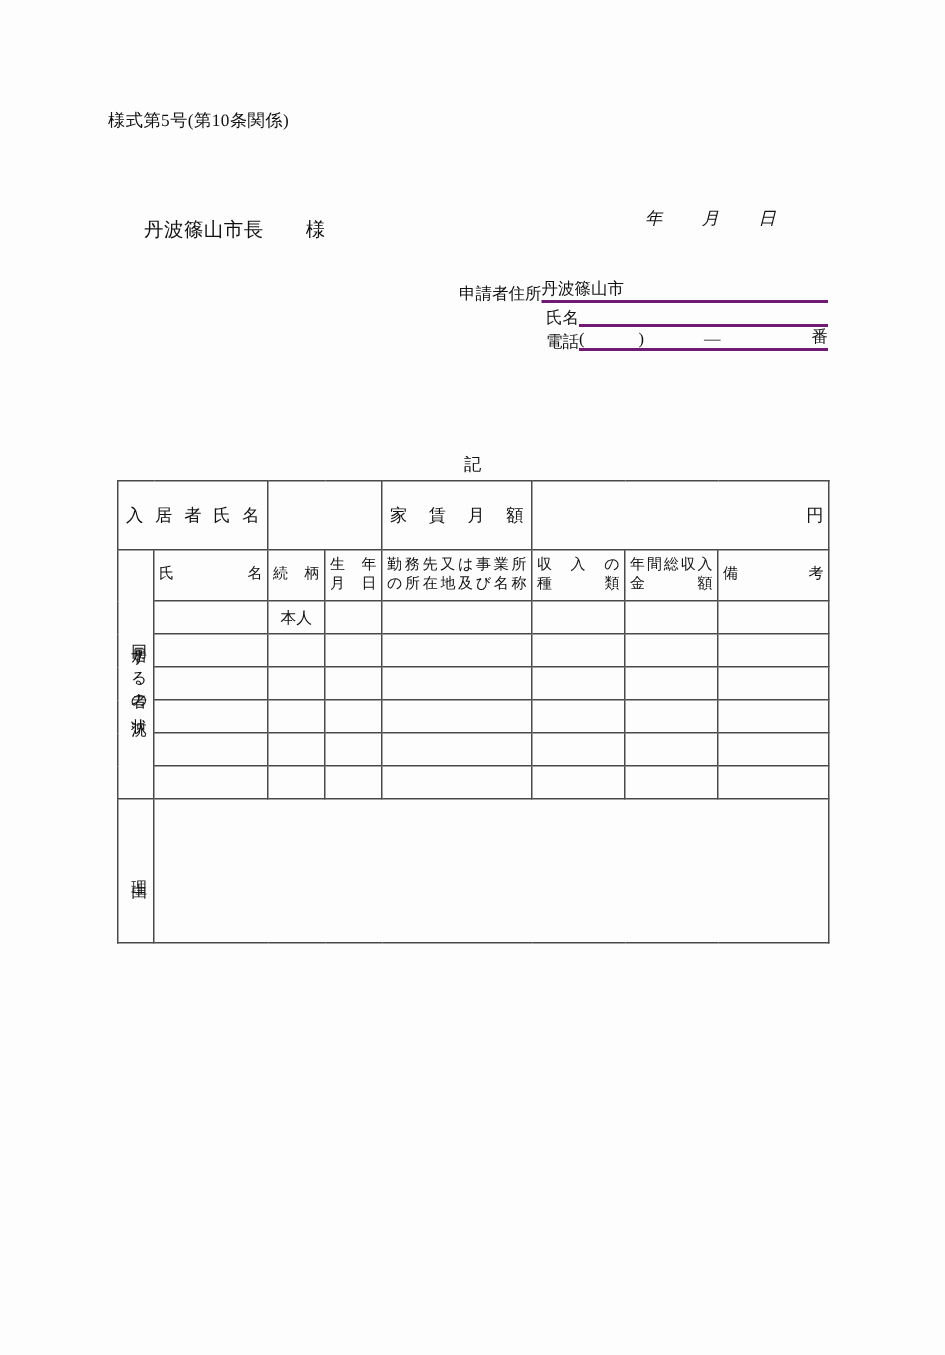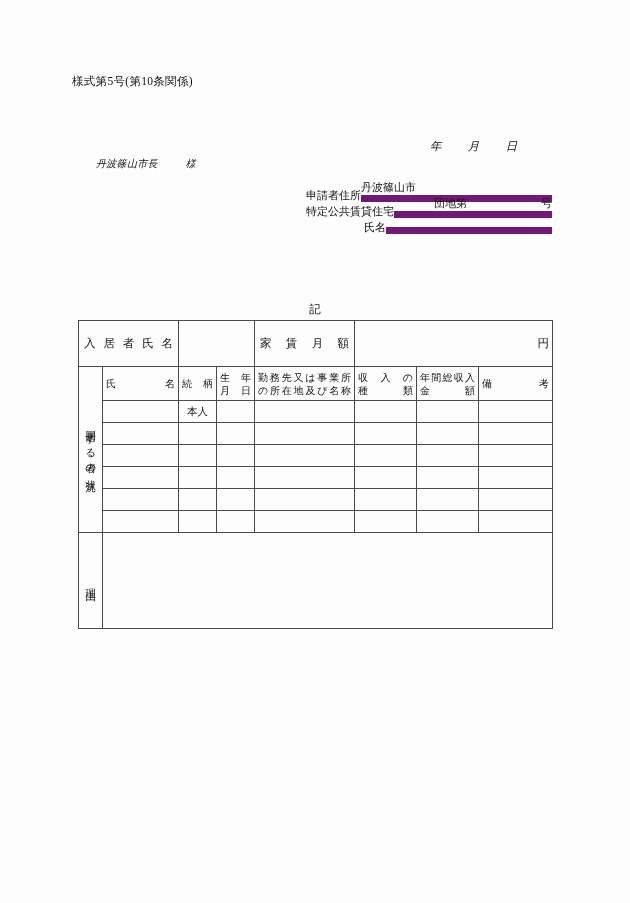--- a/index.html
+++ b/index.html
@@ -59,23 +59,22 @@
     font-size: 11.5px;
     font-style: italic;
   }
   .date-line span { display: inline-block; }
   .date-gap-a { width: 26px; }
   .date-gap-b { width: 26px; }
 
   
   .addressee {
     left: 96px;
-    top: 158px;
-    font-size: 10px;
-    font-style: italic;
+    top: 146px;
+    font-size: 13px;
   }
   .addressee .sama { display: inline-block; margin-left: 28px; }
 
   
   .applicant {
     position: absolute;
     left: 306px;
     top: 188px;
     width: 246px;
     font-size: 11px;
@@ -85,21 +84,21 @@
     align-items: flex-start;
     height: 16px;
     white-space: nowrap;
   }
   .app-label {
     flex: 0 0 auto;
     padding-bottom: 1px;
   }
   .app-rule {
     flex: 1 1 auto;
-    border-bottom: 7px solid #701a75;
+    border-bottom: 2px solid #701a75;
     height: 14px;
     display: flex;
     align-items: flex-end;
     justify-content: flex-start;
     padding-bottom: 0px;
     box-sizing: border-box;
   }
   .rule-text { display: inline-block; }
   .sp-1 { display: inline-block; width: 40px; }
   .sp-3 { display: inline-block; width: 36px; }
@@ -135,20 +134,21 @@
     width: 474px;
     border-collapse: collapse;
     table-layout: fixed;
     font-size: 10.5px;
   }
   .form-table td {
     border: 1px solid #4a4a4a;
     padding: 0 3px;
     vertical-align: middle;
     box-sizing: border-box;
+    font-family: Liberation Mono, monospace;
   }
 
   
   .spread {
     display: block;
     text-align: justify;
     text-align-last: justify;
   }
 
   .cell-row1-label { height: 46px; font-size: 11.5px; }
@@ -217,36 +217,39 @@
 
   <div class="applicant">
 
     <div class="app-row">
       <span class="app-label">申請者住所</span>
       <span class="app-rule">
         <span class="rule-text">丹波篠山市</span>
       </span>
     </div>
 
-    <div class="app-row">
-      <span class="app-label">特定公共賃貸住宅</span>
-      <span class="app-rule">
-        <span class="sp-1"></span>
-          <span class="rule-text">団地第</span>
-          <span class="rule-text push-right">号</span>
-      </span>
-    </div>
 
     <div class="app-row">
       <span class="app-label" style="margin-left:58px;">氏名</span>
       <span class="app-rule">
         <span class="rule-text"></span>
       </span>
     </div>
 
+    <div class="app-row">
+      <span class="app-label" style="margin-left:58px;">電話</span>
+      <span class="app-rule">
+        <span class="rule-text">(</span>
+          <span class="sp-3"></span>
+          <span class="rule-text">)</span>
+          <span class="sp-4"></span>
+          <span class="rule-text">―</span>
+          <span class="rule-text push-right">番</span>
+      </span>
+    </div>
 
   </div>
 
 
   <div class="ki">記</div>
 
   <table class="form-table">
     <colgroup>
       <col style="width:24px">
       <col style="width:76px">

